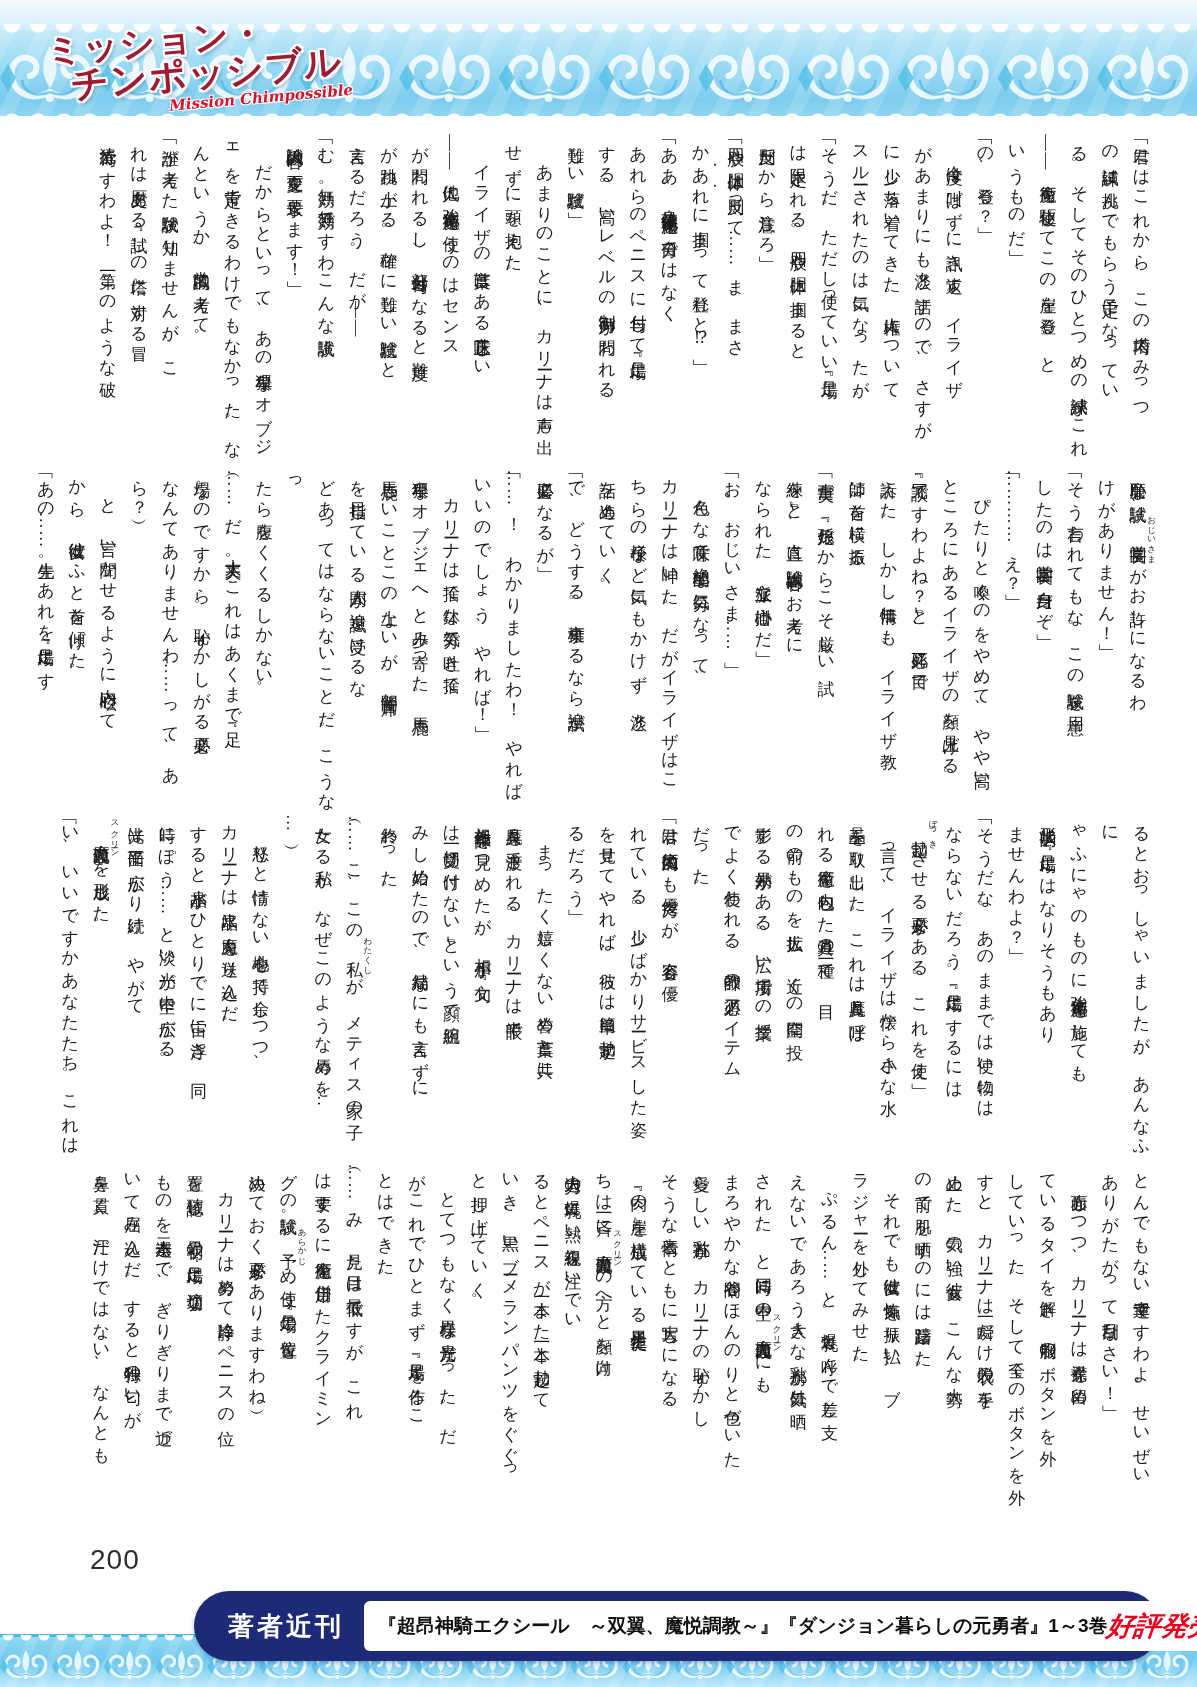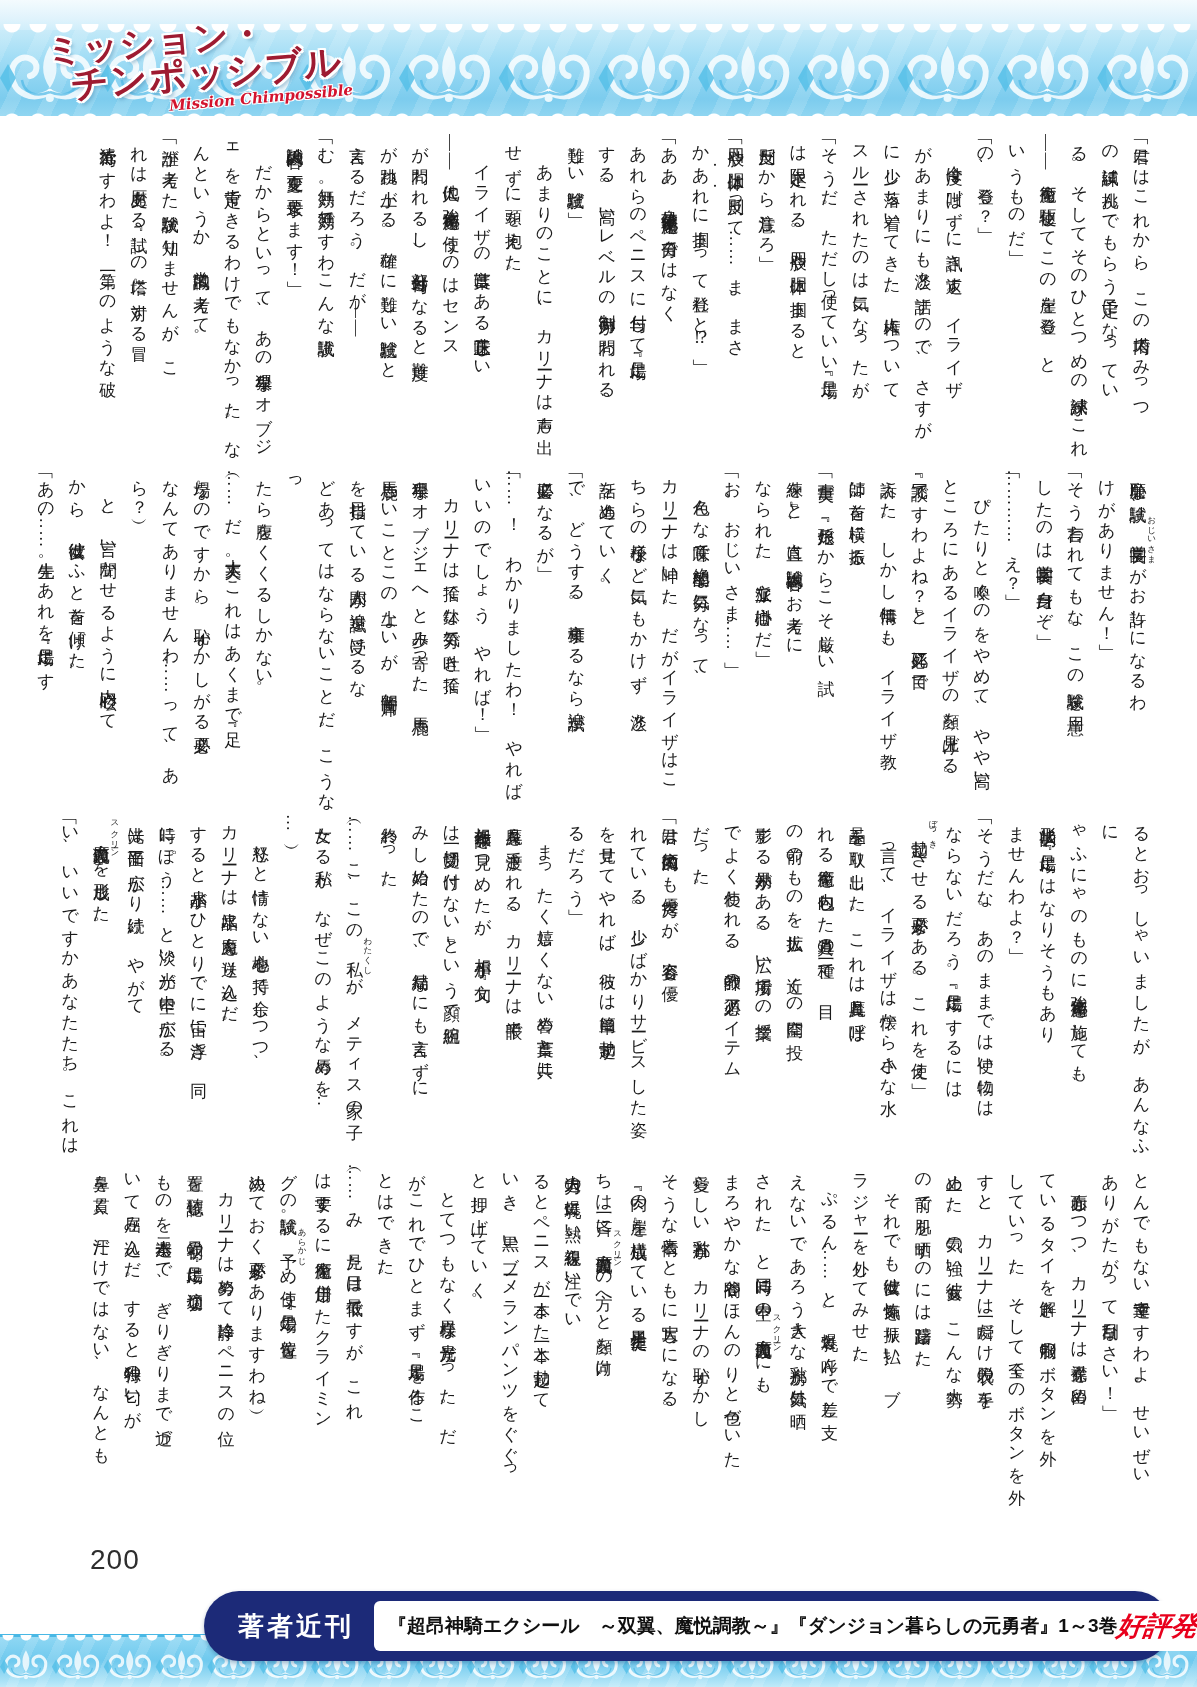--- a/index.html
+++ b/index.html
@@ -54,21 +54,21 @@
   .band-4 { top:1162px; height:350px; }
   .tline { line-height:31.2px; margin:0; }
   ruby { ruby-align:center; }
   rt { font-size:8.5px; letter-spacing:0; }
   .emph { -webkit-text-emphasis:filled dot #1b1b1b; text-emphasis:filled dot #1b1b1b; }
 
   
   .pagenum { position:absolute; left:90px; top:1544px; z-index:5;
     font-family:"Liberation Sans","DejaVu Sans",sans-serif;
     font-size:28px; color:#2d2d2d; letter-spacing:1px; }
-  .footer-pill { position:absolute; left:204px; top:1591px; width:966px; height:70px;
+  .footer-pill { position:absolute; left:194px; top:1591px; width:966px; height:70px;
     background:#1c2a78; border-radius:35px; z-index:7;
     display:flex; align-items:center; box-shadow:0 2px 4px rgba(0,40,90,0.3); }
   .footer-label { color:#ffffff; font-size:26px; font-weight:bold; letter-spacing:3px;
     padding:0 20px 0 34px; white-space:nowrap;
     font-family:"Liberation Sans","DejaVu Sans",sans-serif; }
   .footer-box { flex:1; height:50px; margin-right:12px; background:#ffffff;
     border-radius:6px; display:flex; align-items:center; justify-content:space-between;
     padding:0 16px 0 14px; }
   .footer-books { color:#101010; font-size:19px; font-weight:bold; white-space:nowrap;
     font-family:"Liberation Sans","DejaVu Sans",sans-serif; }

